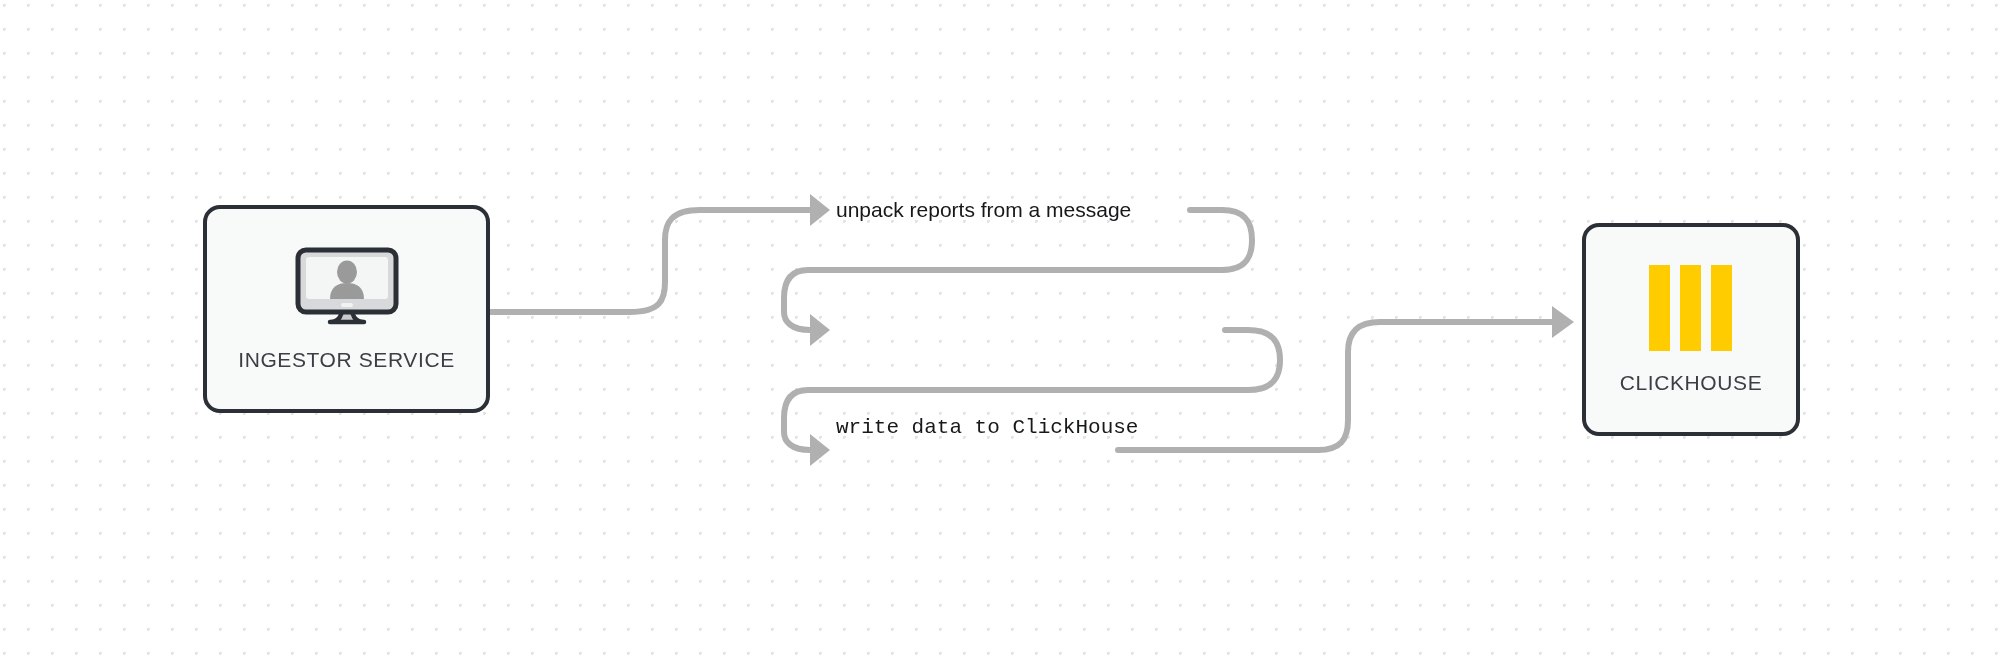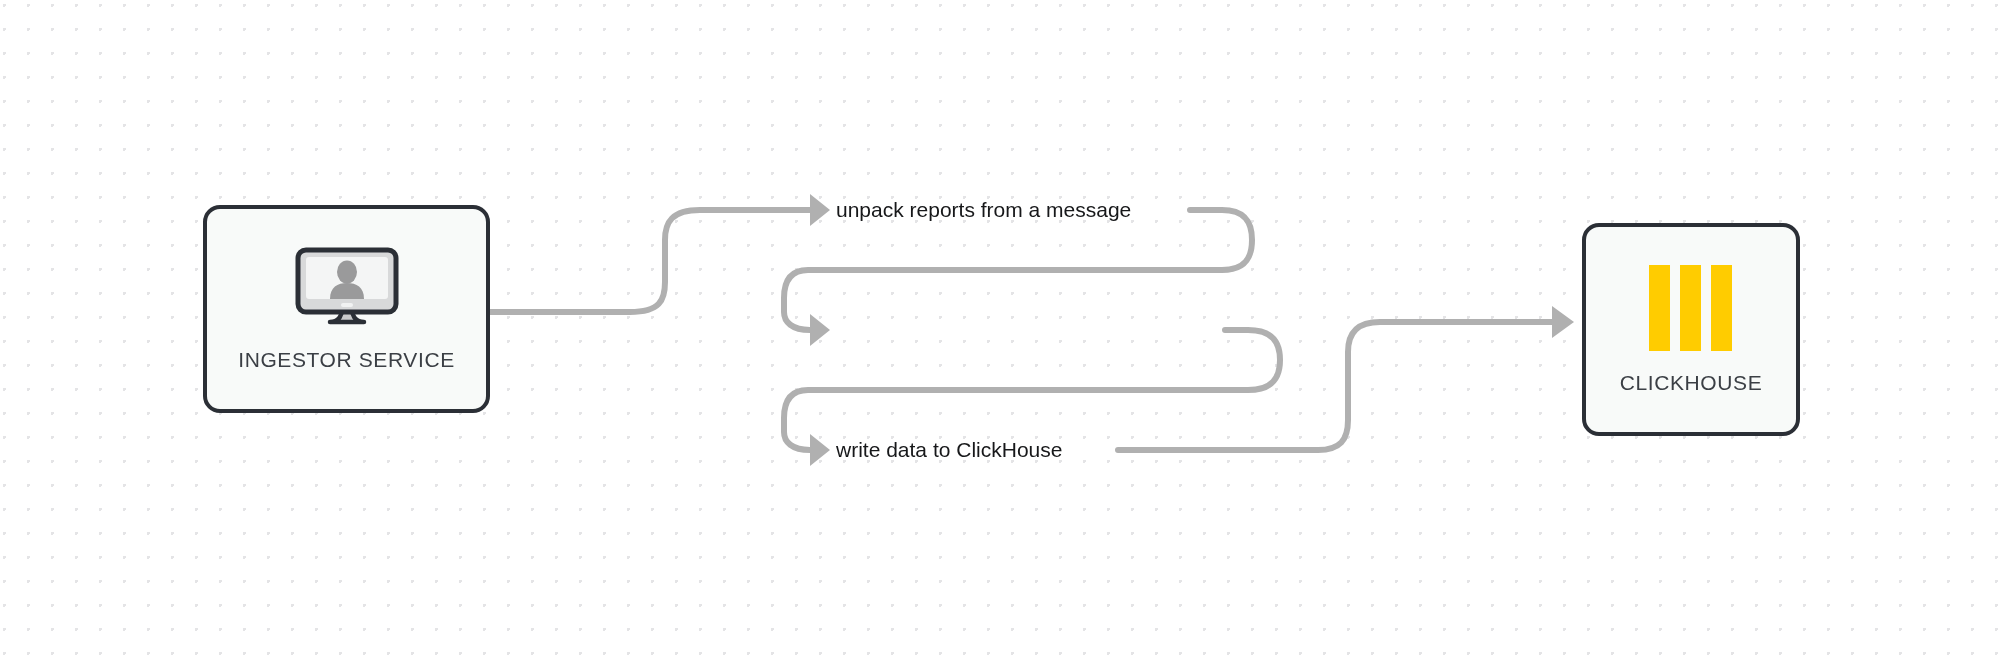--- a/index.html
+++ b/index.html
@@ -81,21 +81,21 @@
   .edge-label {
     position: absolute;
     font-size: 21px;
     color: #17181a;
     white-space: nowrap;
     background: transparent;
     line-height: 1;
   }
   #edge-label-1 { left: 836px; top: 199px; }
   #edge-label-2 { left: 836px; top: 319px; }
-  #edge-label-3 { left: 836px; top: 439px; }
+  #edge-label-3 { left: 836px; top: 417px; font-family: Liberation Mono, monospace; }
 </style>
 </head>
 <body>
 
 <div id="canvas">
 
   <svg id="edges" viewBox="0 0 2000 656" xmlns="http://www.w3.org/2000/svg">
 
     <path class="edge-path" d="M 490 312 L 630 312 C 660 312 665 300 665 282 L 665 240 C 665 222 672 210 700 210 L 810 210"></path>
     <polygon class="edge-head" points="810,194 830,210 810,226"></polygon>

